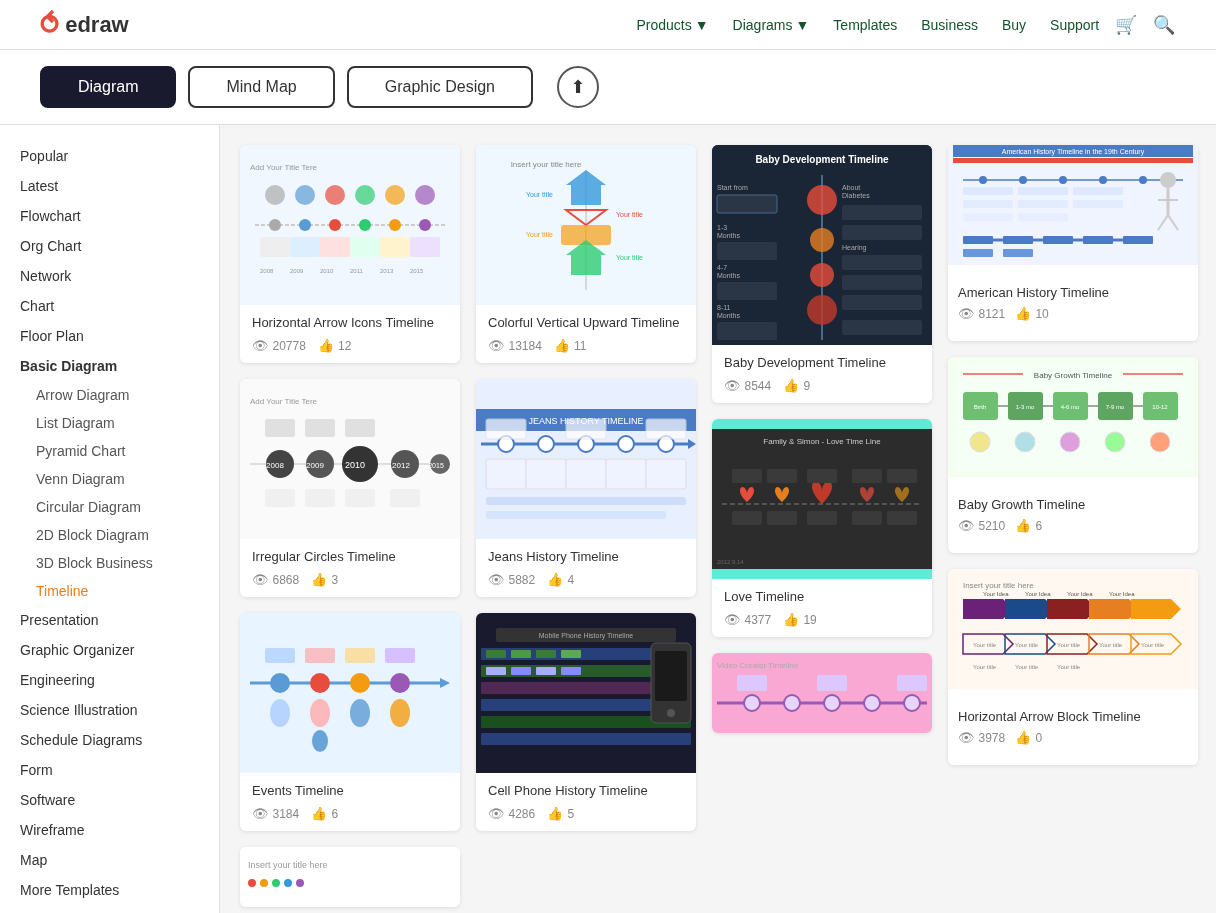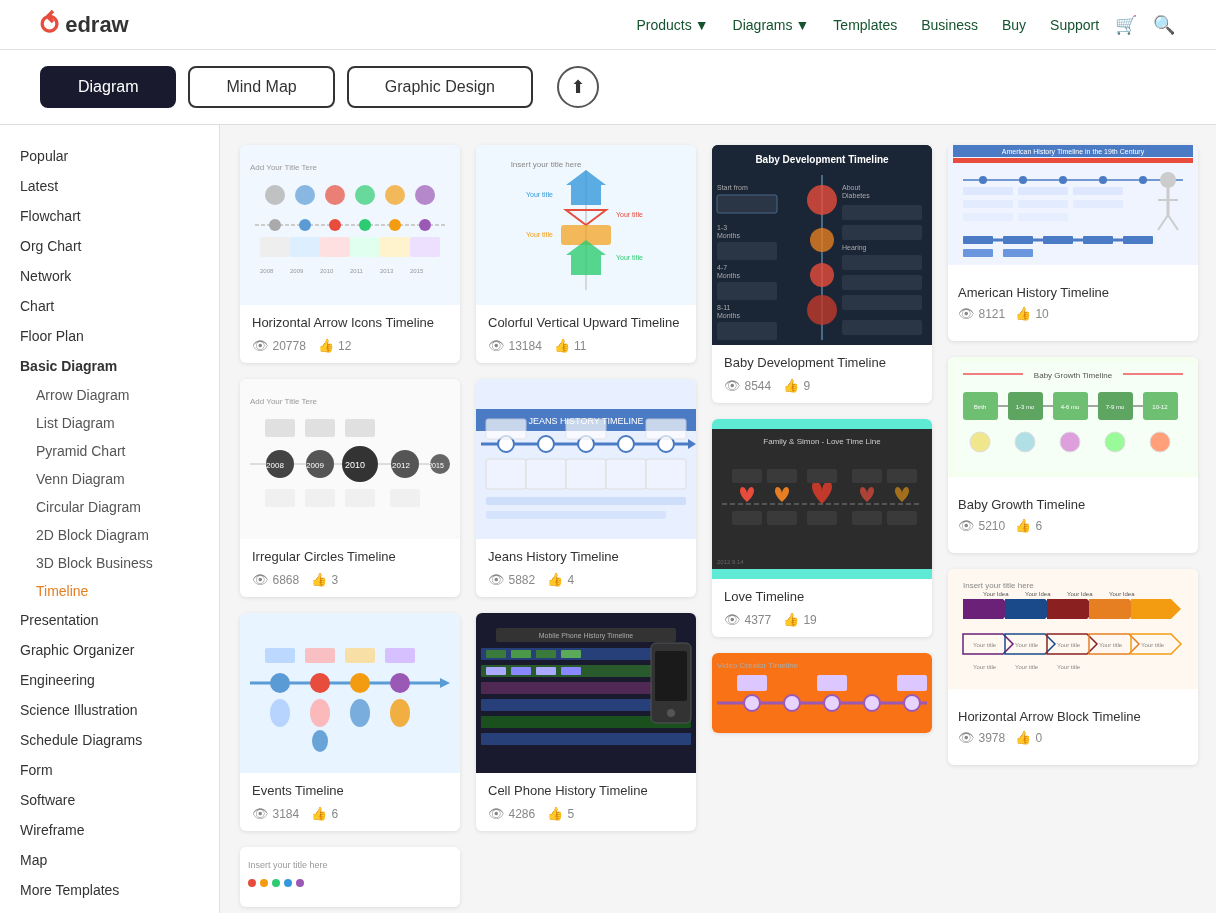--- a/index.html
+++ b/index.html
@@ -489,21 +489,21 @@
               </span>
               <span class="stat">
                 <span class="stat-icon">👍</span>
                 <span>19</span>
               </span>
             </div>
           </div>
         </div>
 
         <div class="card" style="height:80px; overflow:hidden;">
-          <div style="background:#f97316; height:80px; display:flex; align-items:flex-start; justify-content:center;">
+          <div style="background:#f9a8d4; height:80px; display:flex; align-items:flex-start; justify-content:center;">
             <svg viewBox="0 0 220 80" width="220" height="80">
               <text x="5" y="15" font-size="8" fill="#aaa">Video Creator Timeline</text>
               <line x1="5" y1="50" x2="215" y2="50" stroke="#9b59b6" stroke-width="3"></line>
               <circle cx="40" cy="50" r="8" fill="#e8d5ff" stroke="#9b59b6" stroke-width="2"></circle>
               <circle cx="80" cy="50" r="8" fill="#e8d5ff" stroke="#9b59b6" stroke-width="2"></circle>
               <circle cx="120" cy="50" r="8" fill="#e8d5ff" stroke="#9b59b6" stroke-width="2"></circle>
               <circle cx="160" cy="50" r="8" fill="#e8d5ff" stroke="#9b59b6" stroke-width="2"></circle>
               <circle cx="200" cy="50" r="8" fill="#e8d5ff" stroke="#9b59b6" stroke-width="2"></circle>
               <rect x="25" y="22" width="30" height="16" rx="2" fill="#dcc8ff"></rect>
               <rect x="105" y="22" width="30" height="16" rx="2" fill="#dcc8ff"></rect>

